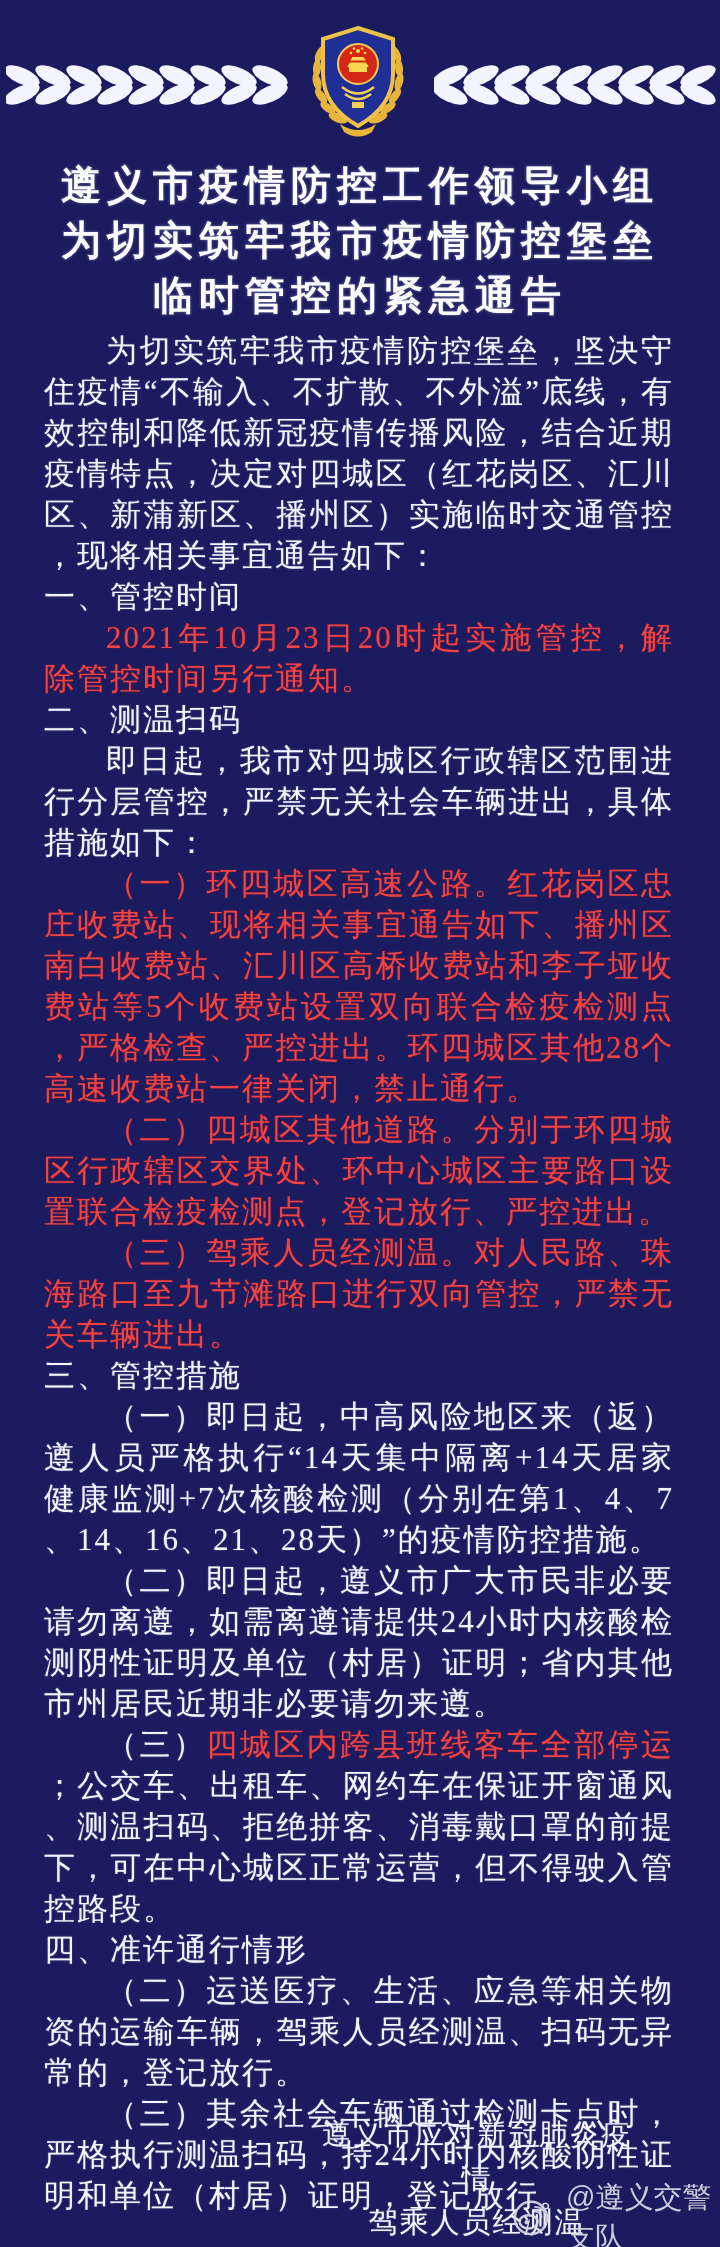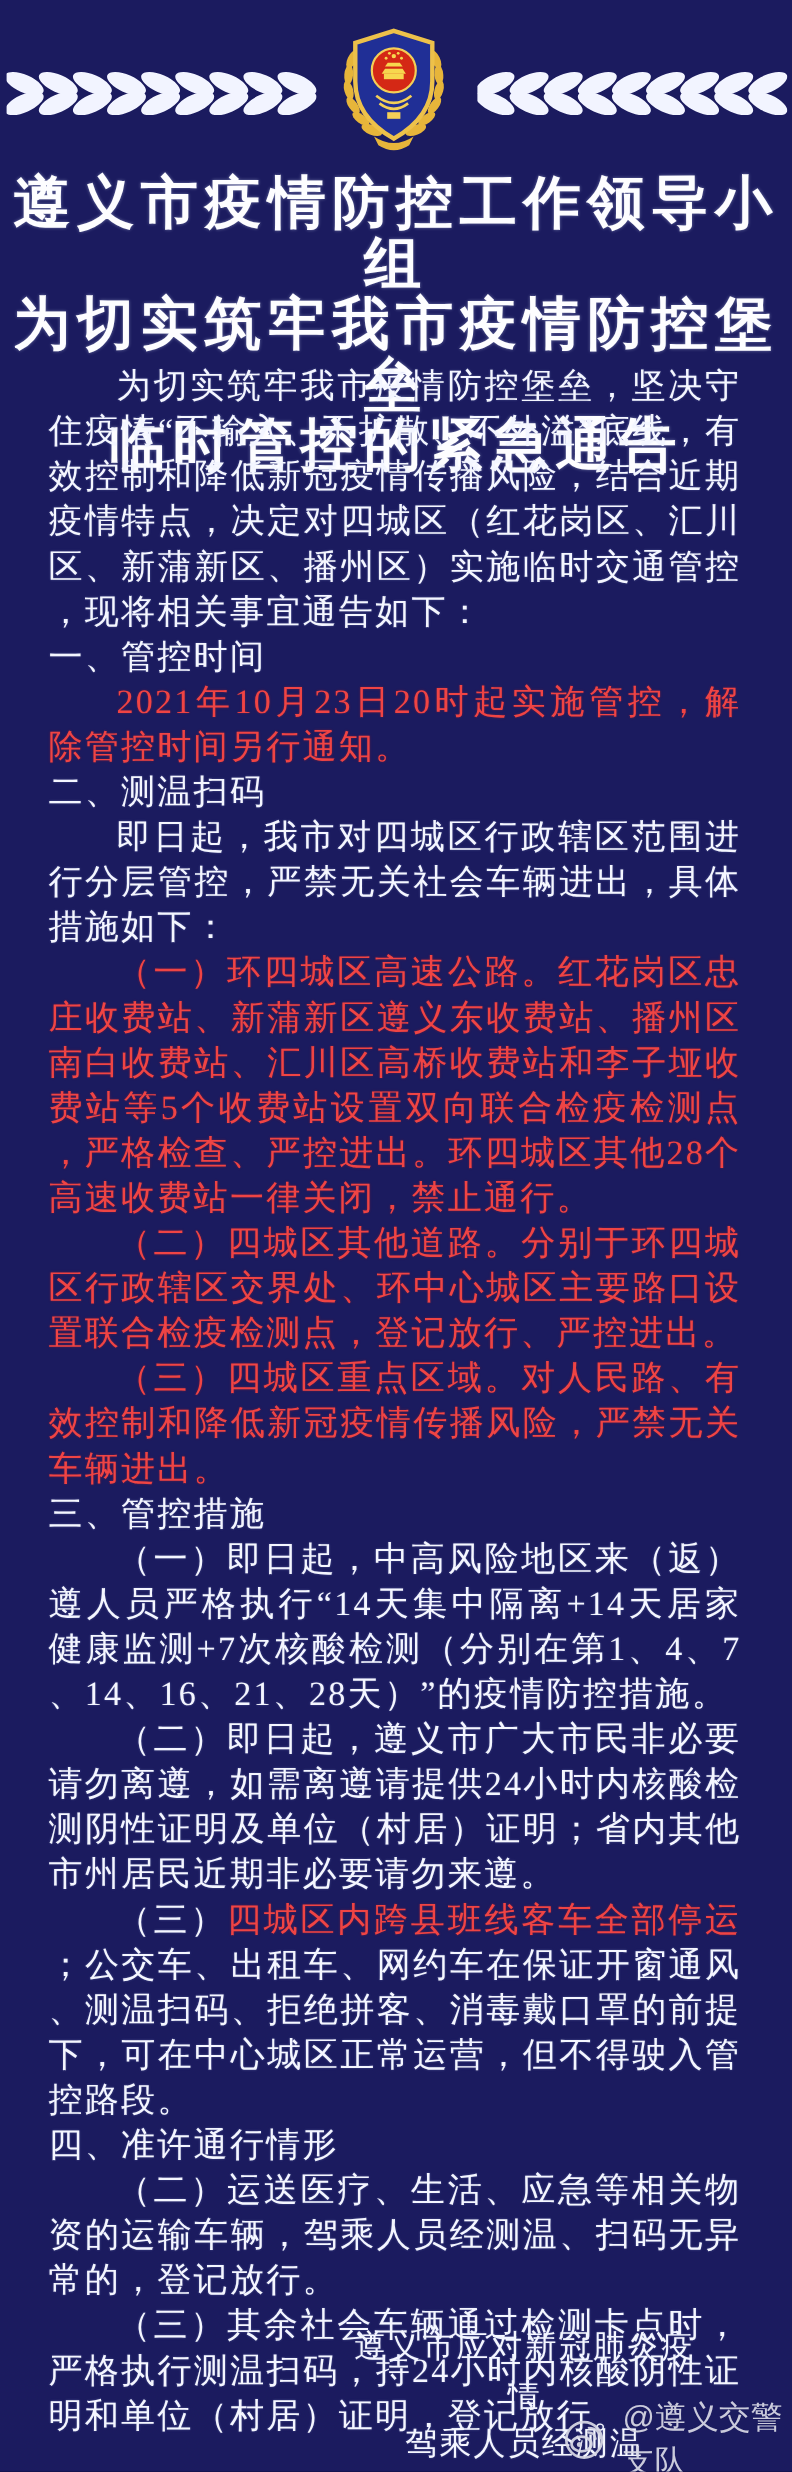--- a/index.html
+++ b/index.html
@@ -11,21 +11,21 @@
   
   .header-band{position:absolute;top:0;left:0;width:720px;height:150px;}
   .arrows{position:absolute;top:64px;height:42px;}
   .arrows.left{left:6px;width:282px;}
   .arrows.right{left:434px;width:282px;}
   .badge{position:absolute;left:308px;top:24px;width:100px;height:114px;}
   
   .title{
     position:absolute;top:158px;left:0;width:720px;
     text-align:center;color:#fdfdff;font-weight:bold;
-    font-size:52px;line-height:55px;letter-spacing:6px;
+    font-size:40px;line-height:55px;letter-spacing:6px;
     text-shadow:0 0 3px rgba(220,230,255,.45);
   }
   
   .body-text{
     position:absolute;top:330px;left:44px;width:630px;
     color:#f4f6ff;font-size:31px;line-height:41px;letter-spacing:2px;
     text-align:justify;word-break:break-all;line-break:anywhere;
     text-shadow:0 0 2px rgba(190,205,255,.35);
   }
   .body-text p{margin:0;}
@@ -136,23 +136,23 @@
     <div>为切实筑牢我市疫情防控堡垒</div>
     <div>临时管控的紧急通告</div>
   </div>
 
   <div class="body-text">
     <p class="ind">为切实筑牢我市疫情防控堡垒，坚决守住疫情“不输入、不扩散、不外溢”底线，有效控制和降低新冠疫情传播风险，结合近期疫情特点，决定对四城区（红花岗区、汇川区、新蒲新区、播州区）实施临时交通管控，现将相关事宜通告如下：</p>
     <p>一、管控时间</p>
     <p class="ind red">2021年10月23日20时起实施管控，解除管控时间另行通知。</p>
     <p>二、测温扫码</p>
     <p class="ind">即日起，我市对四城区行政辖区范围进行分层管控，严禁无关社会车辆进出，具体措施如下：</p>
-    <p class="ind red">（一）环四城区高速公路。红花岗区忠庄收费站、新蒲新区遵义东收费站、播州区南白收费站、汇川区高桥收费站和李子垭收费站等5个收费站设置双向联合检疫检测点，严格检查、严控进出。环四城区其他28个高速收费站一律关闭，禁止通行。</p>
+    <p class="ind red">（一）环四城区高速公路。红花岗区忠庄收费站、现将相关事宜通告如下、播州区南白收费站、汇川区高桥收费站和李子垭收费站等5个收费站设置双向联合检疫检测点，严格检查、严控进出。环四城区其他28个高速收费站一律关闭，禁止通行。</p>
     <p class="ind red">（二）四城区其他道路。分别于环四城区行政辖区交界处、环中心城区主要路口设置联合检疫检测点，登记放行、严控进出。</p>
-    <p class="ind red">（三）四城区重点区域。对人民路、有效控制和降低新冠疫情传播风险，严禁无关车辆进出。</p>
+    <p class="ind red">（三）驾乘人员经测温。对人民路、珠海路口至九节滩路口进行双向管控，严禁无关车辆进出。</p>
     <p>三、管控措施</p>
     <p class="ind">（一）即日起，中高风险地区来（返）遵人员严格执行“14天集中隔离+14天居家健康监测+7次核酸检测（分别在第1、4、7、14、16、21、28天）”的疫情防控措施。</p>
     <p class="ind">（二）即日起，遵义市广大市民非必要请勿离遵，如需离遵请提供24小时内核酸检测阴性证明及单位（村居）证明；省内其他市州居民近期非必要请勿来遵。</p>
     <p class="ind"><span>（三）</span><span class="red">四城区内跨县班线客车全部停运</span><span>；公交车、出租车、网约车在保证开窗通风、测温扫码、拒绝拼客、消毒戴口罩的前提下，可在中心城区正常运营，但不得驶入管控路段。</span></p>
     <p>四、准许通行情形</p>
     <p class="ind">（二）运送医疗、生活、应急等相关物资的运输车辆，驾乘人员经测温、扫码无异常的，登记放行。</p>
     <p class="ind">（三）其余社会车辆通过检测卡点时，严格执行测温扫码，持24小时内核酸阴性证明和单位（村居）证明，登记放行。</p>
 
   </div>
 

